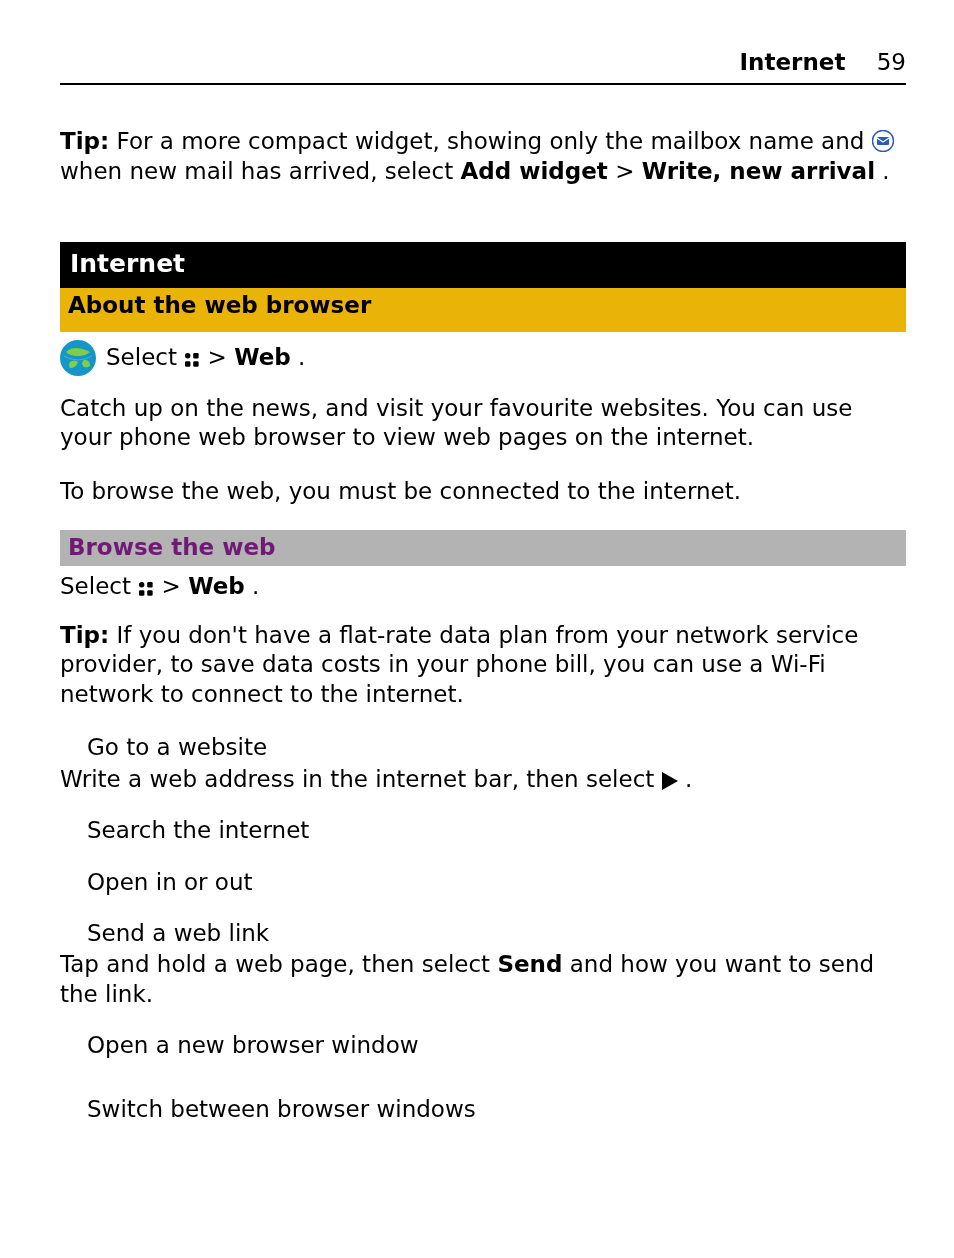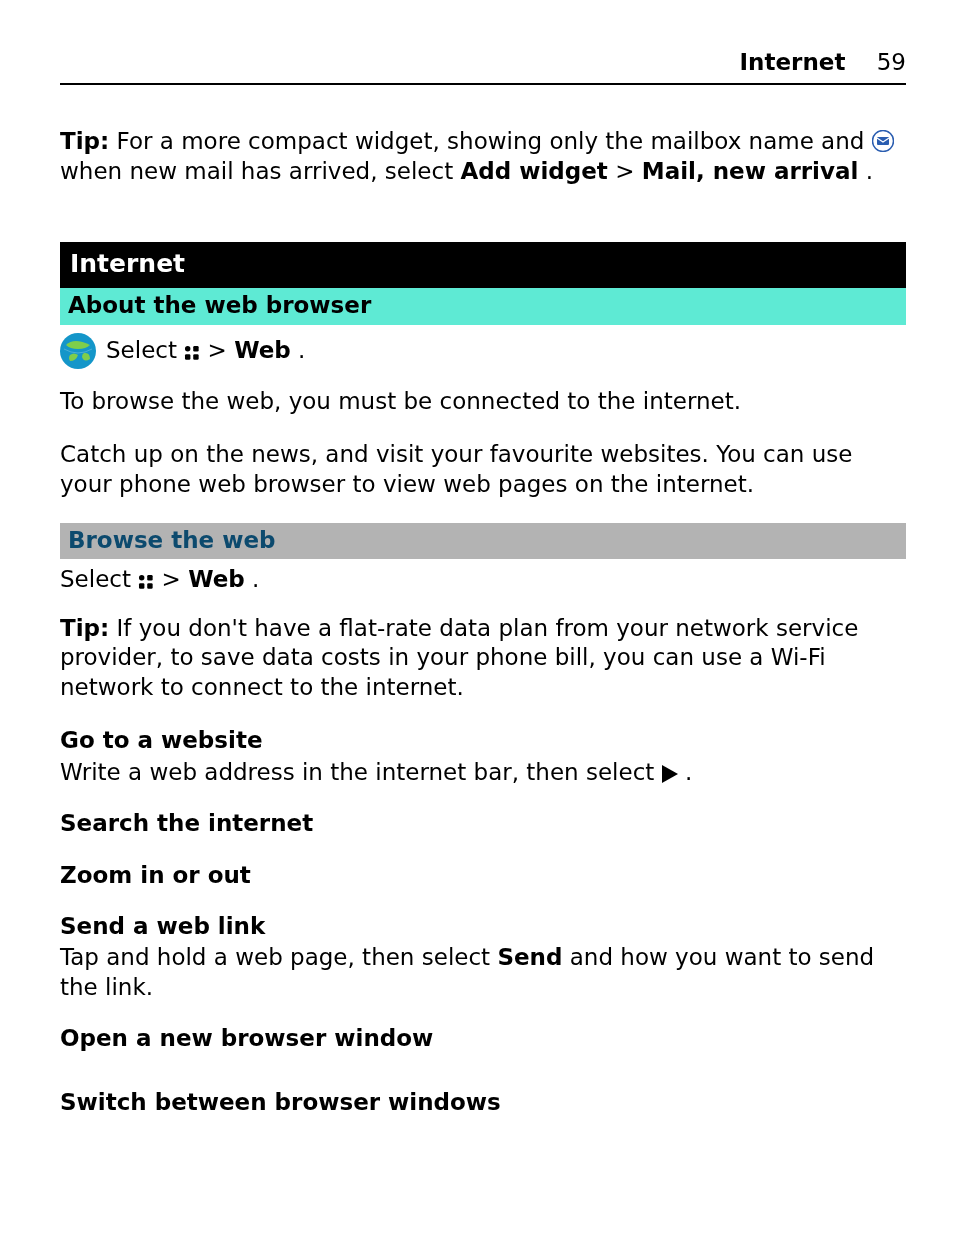--- a/index.html
+++ b/index.html
@@ -42,49 +42,50 @@
 
   .title-bar-black {
     background: #000;
     color: #fff;
     font-weight: 700;
     font-size: 25px;
     padding: 6px 10px 8px 10px;
     margin-top: 56px;
   }
   .title-bar-gray {
-    background: #5eead4;
+    background: #eab308;
     color: #000;
     font-weight: 700;
     font-size: 23px;
-    padding: 3px 8px 4px 8px;
+    padding: 3px 8px 11px 8px;
     margin-top: 0;
   }
   .subhead-gray {
     background: #b3b3b3;
-    color: #0c4a6e;
+    color: #701a75;
     font-weight: 700;
     font-size: 23px;
     padding: 3px 8px 3px 8px;
     margin-top: 20px;
   }
   .icon-line {
     display: flex;
     align-items: center;
     gap: 10px;
     margin-top: 8px;
     margin-bottom: 18px;
   }
   .block {
     margin-top: 6px;
     margin-bottom: 20px;
   }
   .h4 {
-    font-weight: 700;
+    font-weight: 400;
     margin-top: 22px;
+    margin-left: 27px;
   }
   .body {
     margin-top: 2px;
   }
   .inline-svg { vertical-align: -3px; }
 </style>
 </head>
 <body>
 
 <svg width="0" height="0" style="position:absolute">
@@ -139,21 +140,21 @@
     <span class="bold">Tip:</span>
     <span>For a more compact widget, showing only the mailbox name and </span>
     <span class="icon inline-svg">
       <svg width="22" height="22">
           <use href="#ic-mail"></use>
         </svg>
     </span>
     <span> when new mail has arrived, select </span>
     <span class="bold">Add widget</span>
     <span> &gt; </span>
-    <span class="bold">Mail, new arrival</span>
+    <span class="bold">Write, new arrival</span>
     <span>.</span>
   </div>
 
   <div class="title-bar-black">
     <span>Internet</span>
   </div>
 
   <div class="title-bar-gray">
     <span>About the web browser</span>
   </div>
@@ -170,22 +171,22 @@
         <svg width="16" height="16" viewBox="0 0 13 13">
             <use href="#ic-apps"></use>
           </svg>
       </span>
       <span> &gt; </span>
       <span class="bold">Web</span>
       <span>.</span>
     </span>
   </div>
 
+  <div class="para">Catch up on the news, and visit your favourite websites. You can use your phone web browser to view web pages on the internet.</div>
   <div class="para">To browse the web, you must be connected to the internet.</div>
-  <div class="para">Catch up on the news, and visit your favourite websites. You can use your phone web browser to view web pages on the internet.</div>
 
   <div class="subhead-gray">
     <span>Browse the web</span>
   </div>
   <div class="block">
     <span>Select </span>
     <span class="icon inline-svg">
       <svg width="16" height="16" viewBox="0 0 13 13">
           <use href="#ic-apps"></use>
         </svg>
@@ -206,21 +207,21 @@
     <span class="icon inline-svg">
       <svg width="16" height="18">
           <use href="#ic-play"></use>
         </svg>
     </span>
     <span>.</span>
   </div>
 
   <div class="h4">Search the internet</div>
 
-  <div class="h4">Zoom in or out</div>
+  <div class="h4">Open in or out</div>
 
   <div class="h4">Send a web link</div>
   <div class="body">
     <span>Tap and hold a web page, then select </span>
     <span class="bold">Send</span>
     <span> and how you want to send the link.</span>
   </div>
 
   <div class="h4">Open a new browser window</div>
 

